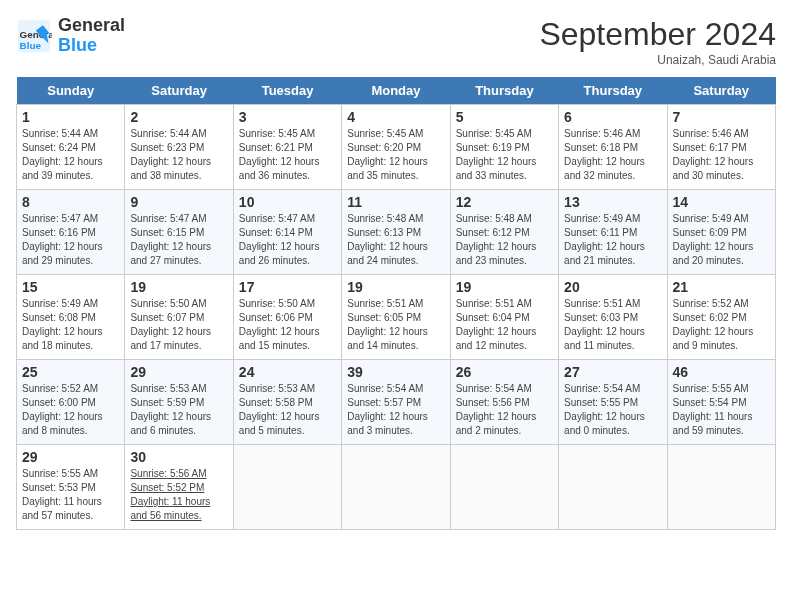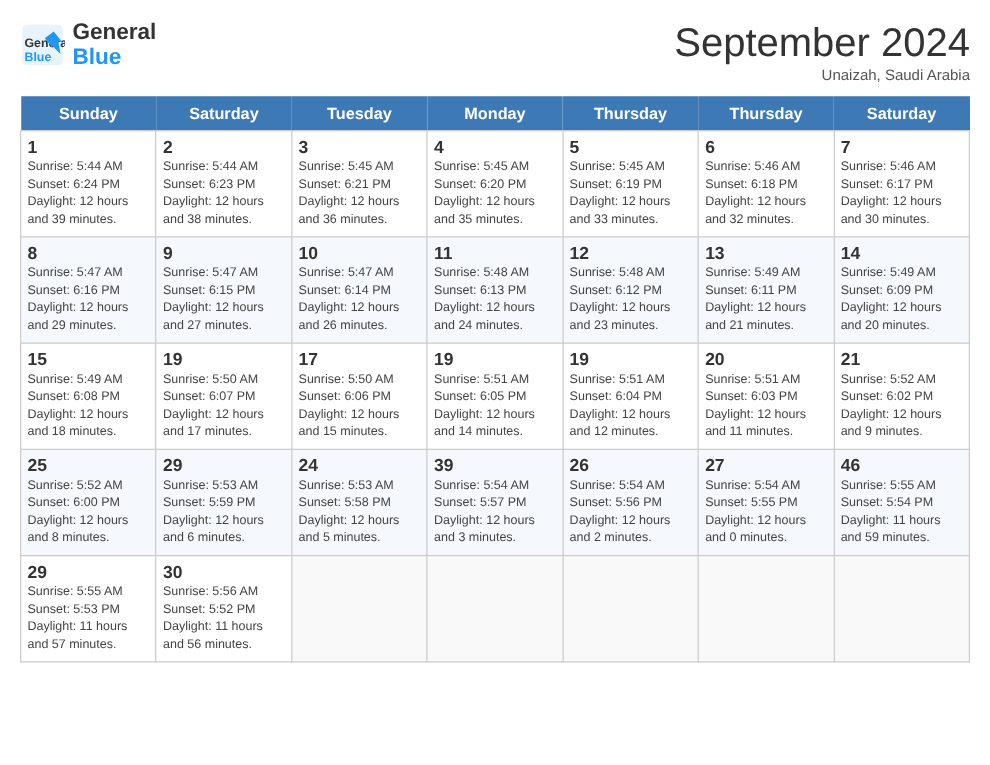--- a/index.html
+++ b/index.html
@@ -332,21 +332,21 @@
       <tr>
         <td>
           <span class="day-num">29</span>
           <div class="day-info" style="white-space: pre-line;">Sunrise: 5:55 AM
 Sunset: 5:53 PM
 Daylight: 11 hours
 and 57 minutes.</div>
         </td>
         <td>
           <span class="day-num">30</span>
-          <div class="day-info" style="white-space: pre-line;">Sunrise: 5:56 AM
+          <div class="day-info" style="white-space: pre-line; text-decoration: underline;">Sunrise: 5:56 AM
 Sunset: 5:52 PM
 Daylight: 11 hours
 and 56 minutes.</div>
         </td>
         <td class="empty"></td>
         <td class="empty"></td>
         <td class="empty"></td>
         <td class="empty"></td>
         <td class="empty"></td>
       </tr>

